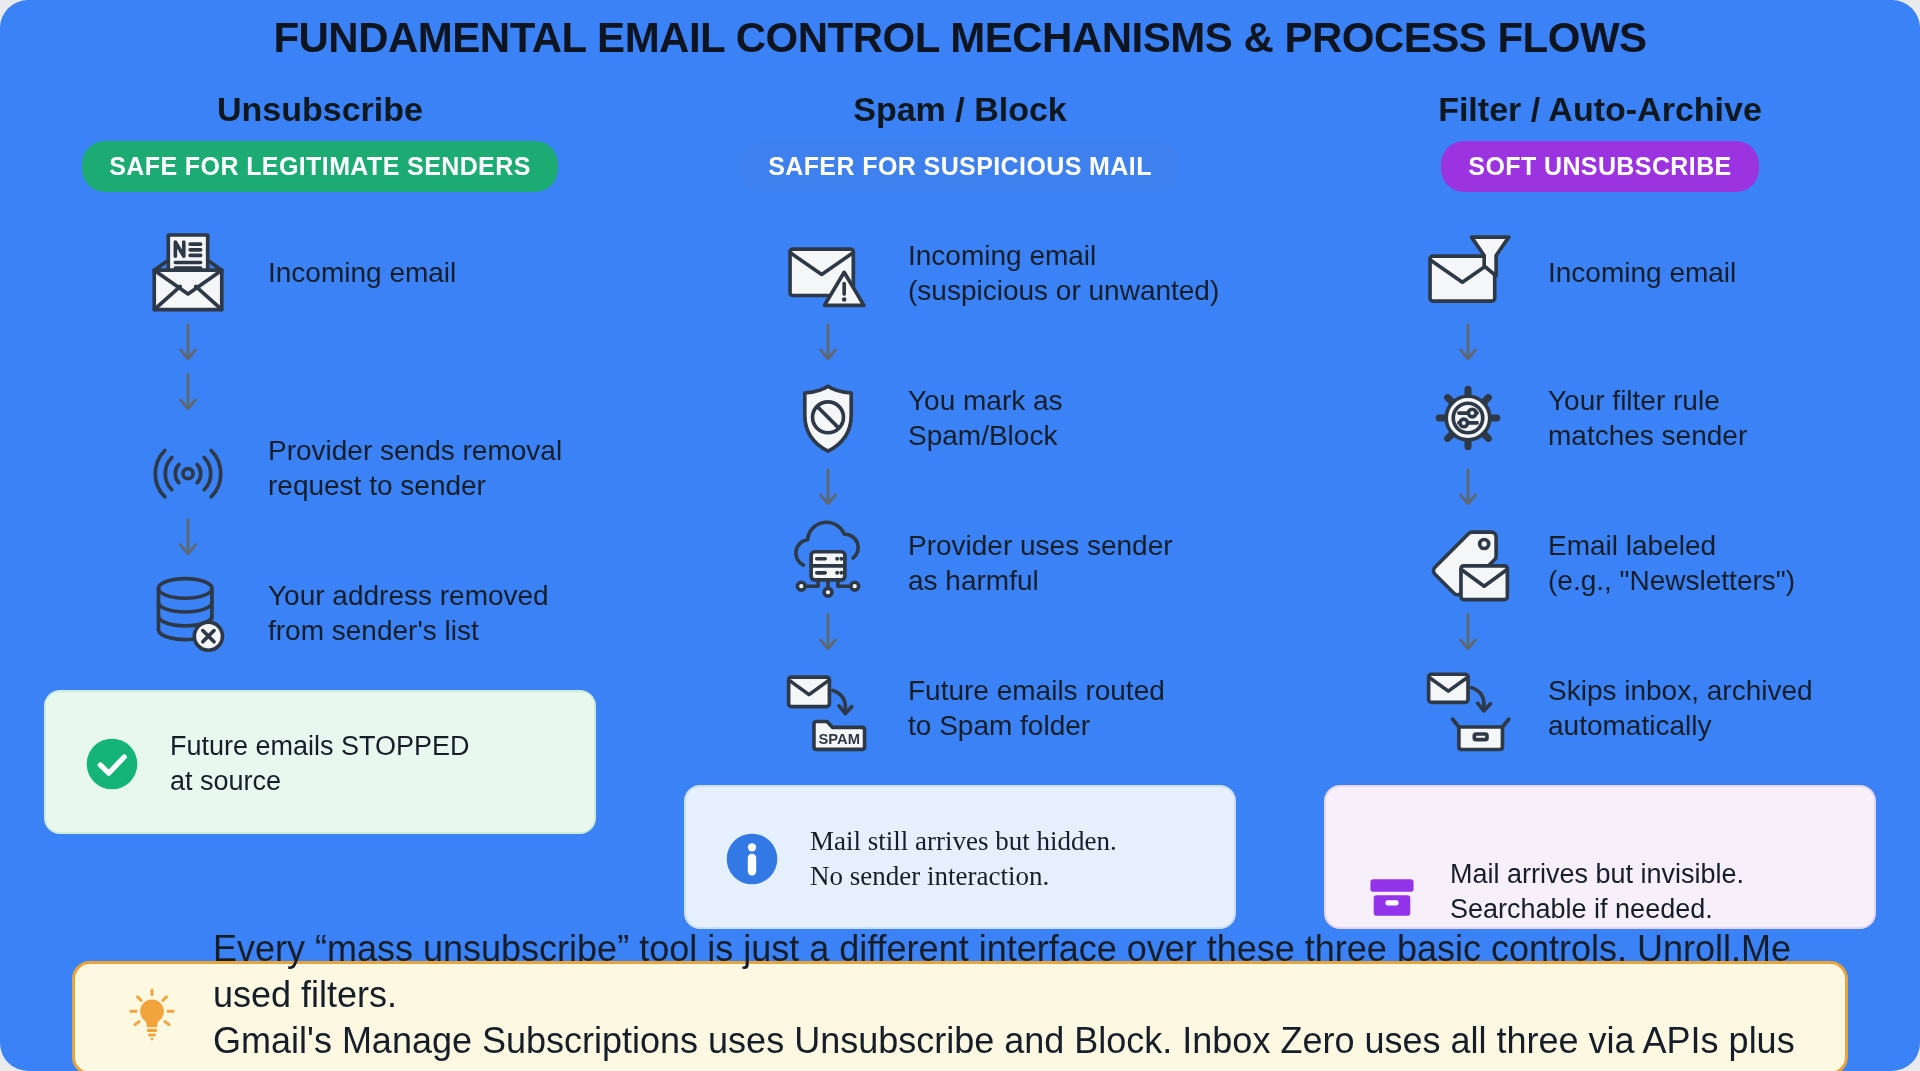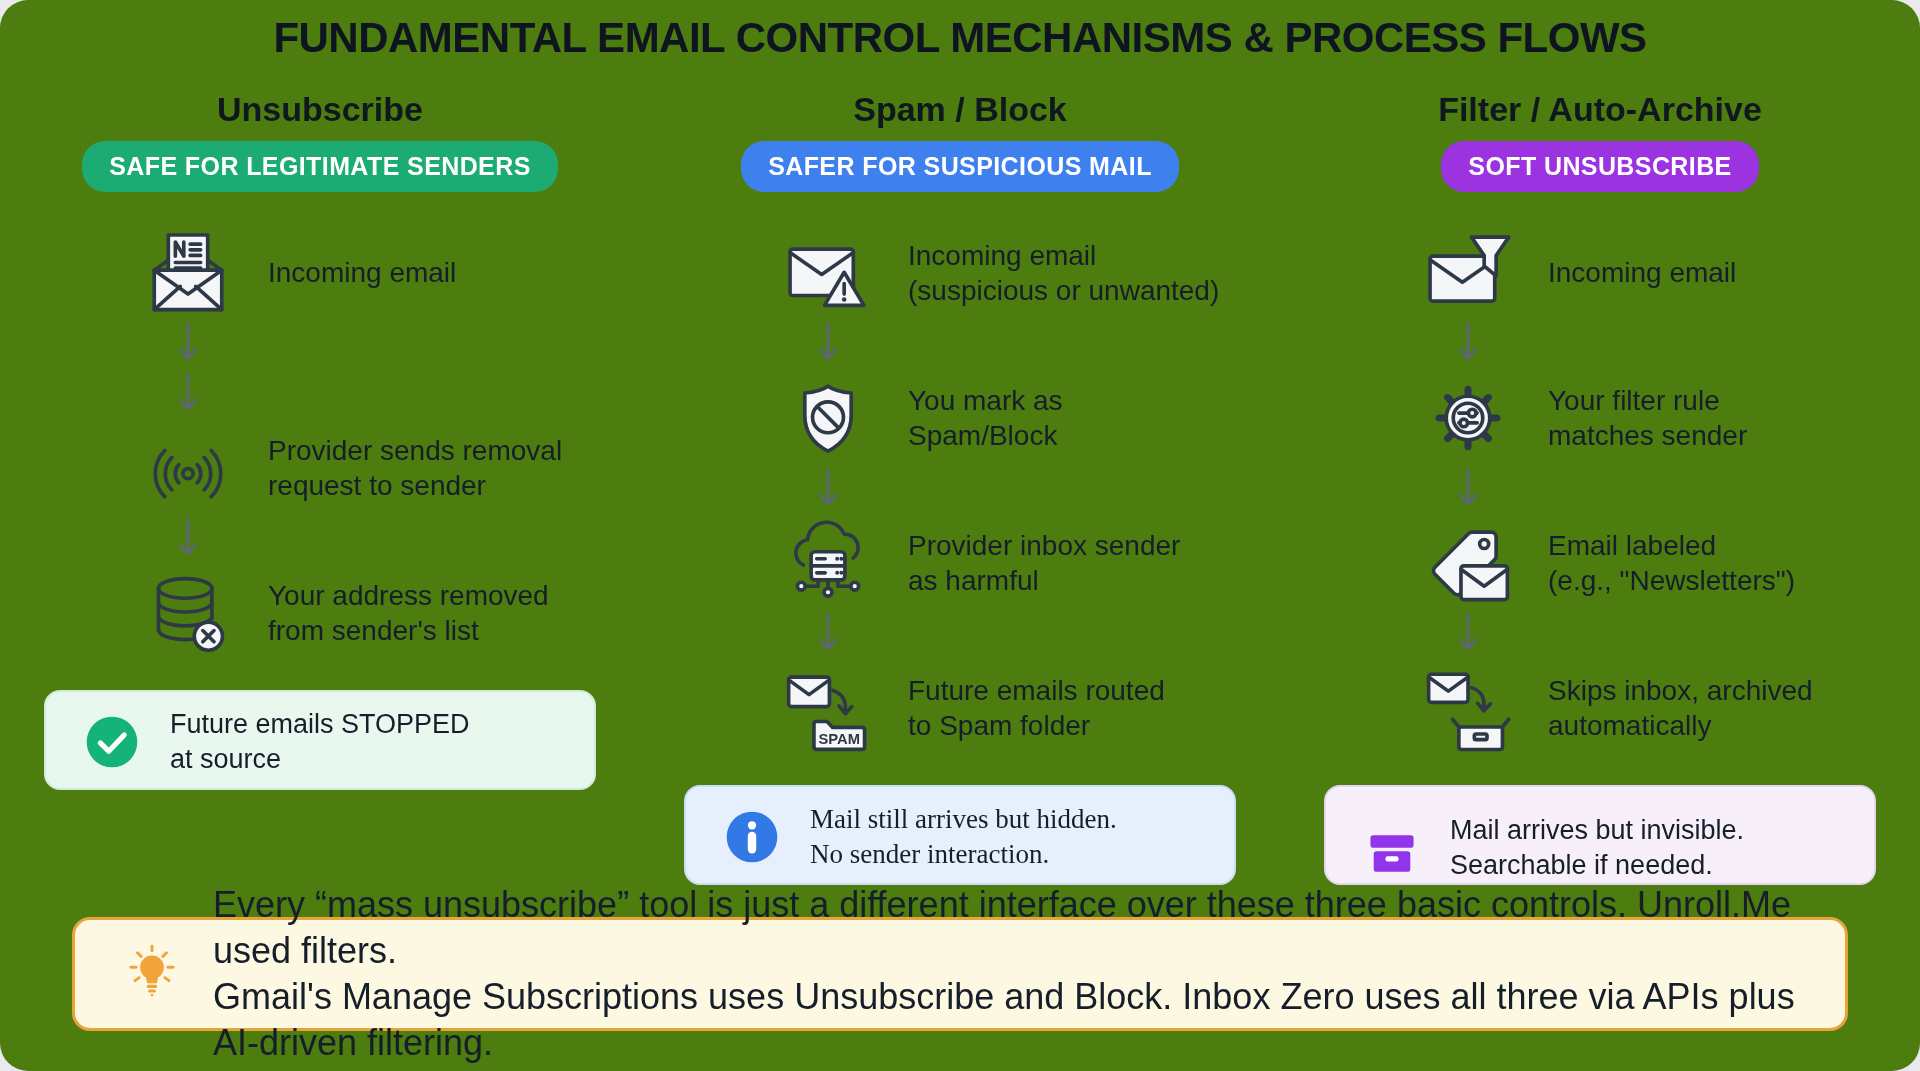--- a/index.html
+++ b/index.html
@@ -5,21 +5,21 @@
   html,body{margin:0;padding:0;}
   body{
     width:1920px;height:1071px;
     background:#e8eaee;
     font-family:"Liberation Sans","DejaVu Sans",sans-serif;
     color:#161e2a;
     overflow:hidden;
   }
   .card{
     position:absolute;inset:0;
-    background:#4d7c0f;
+    background:#3b82f6;
     border-radius:28px;
     overflow:hidden;
   }
   .page-title{
     margin:14px 0 0;
     text-align:center;
     font-size:42px;
     font-weight:800;
     letter-spacing:-0.5px;
     color:#0e1520;
@@ -52,21 +52,21 @@
     margin-left:32px;
     font-size:28px;
     line-height:1.25;
     white-space:pre-line;
     color:#161e2a;
   }
   .arrow-row{width:96px;height:50px;display:flex;justify-content:center;align-items:center;}
   .arrow{width:24px;height:46px;display:block;}
   .result{
     margin:30px 44px 0;
-    height:100px;
+    height:144px;
     border-radius:16px;
     border:2px solid;
     display:flex;
     align-items:center;
     padding:4px 14px 0 36px;
     box-sizing:border-box;
   }
   .result-icon{flex:none;display:flex;}
   .result-icon svg{width:60px;height:60px;display:block;}
   .result-label{
@@ -353,21 +353,21 @@
             <svg class="arrow" viewBox="0 0 26 52">
               <use href="#sym-arrow"></use>
             </svg>
           </div>
         <div class="step">
           <span class="icon-box">
               <svg class="ic" viewBox="0 0 64 64">
                 <use href="#sym-cloud-server"></use>
               </svg>
             </span>
-          <span class="step-label">Provider inbox sender
+          <span class="step-label">Provider uses sender
 as harmful</span>
         </div>
         <div class="arrow-row">
             <svg class="arrow" viewBox="0 0 26 52">
               <use href="#sym-arrow"></use>
             </svg>
           </div>
         <div class="step">
           <span class="icon-box">
               <svg class="ic" viewBox="0 0 64 64">

